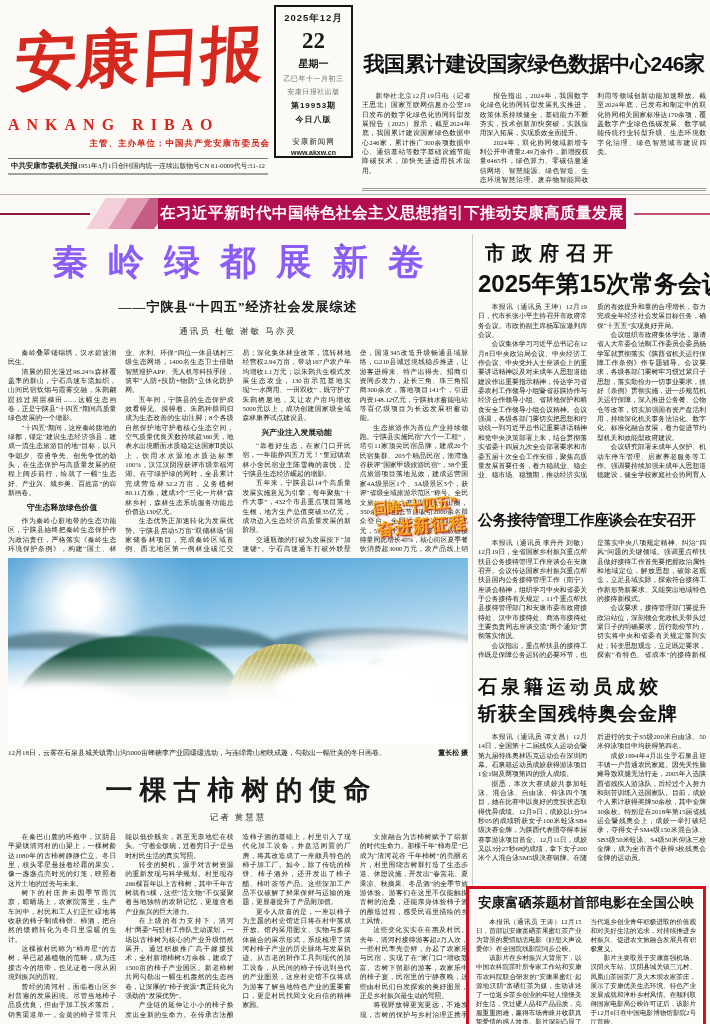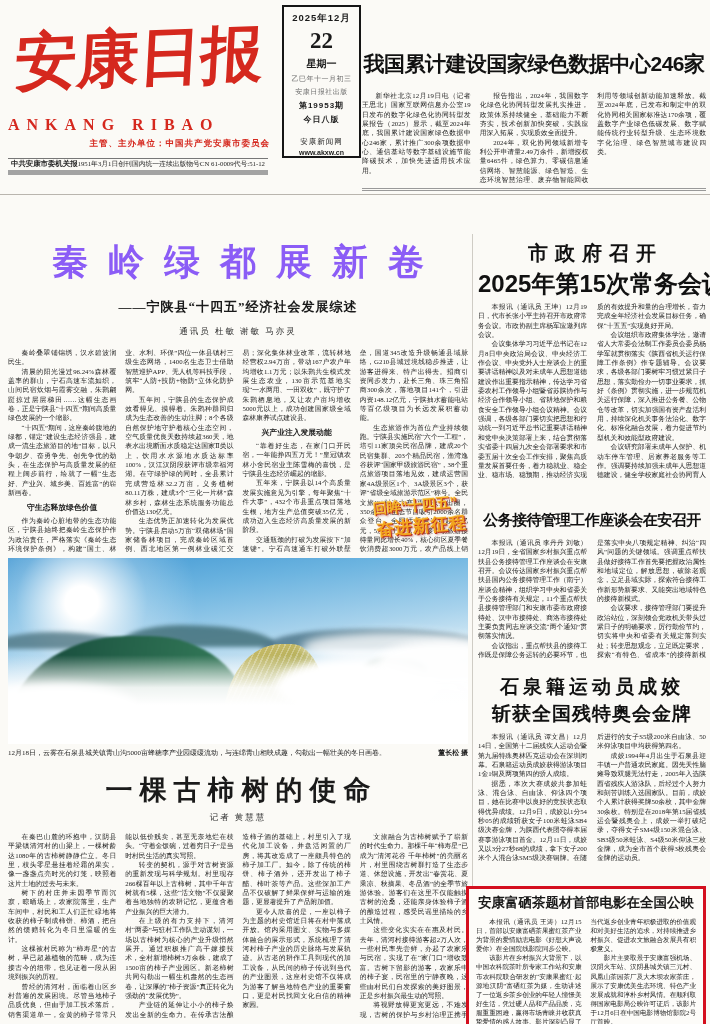--- a/index.html
+++ b/index.html
@@ -13,28 +13,28 @@
   .masthead { position:absolute; left:8px; top:4px; width:262px; height:154px; }
   .mh-title {
     font-size:62px; font-weight:bold; color:#d5281e; letter-spacing:0px;
     line-height:108px; text-align:center; transform:rotate(-2deg) skewX(-5deg);
     white-space:nowrap;
   }
   .mh-latin { font-weight:bold; color:#d5281e; font-size:16px; letter-spacing:7px; margin-top:4px; }
   .mh-org { text-align:right; color:#d5281e; font-weight:bold; font-size:8.5px; letter-spacing:1px; margin-top:4px; }
   .mh-meta {
     position:absolute; left:8px; top:158px; width:260px; height:17px;
-    border-top:1px solid #777; border-bottom:5px solid #a3a3a3;
-    display:flex; align-items:flex-start; justify-content:space-between;
+    border-top:1px solid #777; border-bottom:2px solid #a3a3a3;
+    display:flex; align-items:center; justify-content:space-between;
     font-size:6.8px; color:#222; padding:0 3px; white-space:nowrap;
   }
   .mh-meta .b { font-weight:bold; font-size:7.4px; }
   
   .datebox {
-    position:absolute; left:282px; top:5px; width:79px; height:153px;
+    position:absolute; left:274px; top:5px; width:79px; height:153px;
     border:2px solid #151515; text-align:center; padding-top:5px;
     font-family:"Liberation Sans","DejaVu Sans",sans-serif;
   }
   .db-ym { font-size:9.5px; font-weight:bold; letter-spacing:1px; }
   .db-day { font-size:23px; font-weight:bold; line-height:31px; font-family:"Liberation Serif",serif; }
   .db-week { font-size:10px; font-weight:bold; margin-top:1px; }
   .db-lunar,.db-pub { font-size:7px; color:#6b6b6b; margin-top:3px; letter-spacing:0.5px; }
   .db-issue,.db-pages { font-size:8px; font-weight:bold; margin-top:3px; letter-spacing:1px; }
   .db-site { font-size:7.5px; margin-top:12px; letter-spacing:1px; }
   .db-url { font-size:7px; font-weight:bold; margin-top:2px; }
@@ -111,21 +111,21 @@
   .ph-caption { position:absolute; left:8px; top:748px; width:460px; display:flex; justify-content:space-between; font-size:7px; color:#222; }
   .ph-credit { font-weight:bold; white-space:nowrap; margin-left:10px; }
   
   .per-head { position:absolute; left:8px; top:772px; width:460px; text-align:center;
     font-size:27px; font-weight:bold; letter-spacing:7px; text-indent:7px; white-space:nowrap; }
   .per-by { position:absolute; left:8px; top:812px; width:460px; text-align:center; font-size:8.5px; color:#333; letter-spacing:2px; }
   .per-body { position:absolute; left:8px; top:832px; width:460px; height:192px;
     overflow:hidden; column-count:4; column-gap:9px; column-fill:auto; }
   
   .vrule { position:absolute; left:472px; top:234px; width:1px; height:790px; background:#cfccc5; }
-  .rc-head { position:absolute; left:478px; width:228px; text-align:center; font-weight:bold;
+  .rc-head { position:absolute; left:478px; width:228px; text-align:left; font-weight:bold;
     font-family:"Liberation Sans",sans-serif; color:#111; }
   .gov-h1 { top:240px; font-size:20px; letter-spacing:7px; text-indent:7px; white-space:nowrap; }
   .gov-h2 { top:268px; font-size:24px; letter-spacing:0px; white-space:nowrap; }
   .gov-body { position:absolute; left:478px; top:302px; width:228px; height:180px;
     overflow:hidden; column-count:2; column-gap:10px; column-fill:auto; }
   .rec-h1 { top:489px; font-size:16px; letter-spacing:1px; white-space:nowrap; }
   .rec-h2 { top:511px; font-size:15px; letter-spacing:-0.5px; white-space:nowrap; }
   .rec-body { position:absolute; left:478px; top:538px; width:228px; height:130px;
     overflow:hidden; column-count:2; column-gap:10px; column-fill:auto; }
   .ath-h1 { top:674px; font-size:19px; letter-spacing:4px; font-family:"Liberation Serif",serif; white-space:nowrap; }
@@ -174,20 +174,28 @@
     <div class="ts-head">我国累计建设国家绿色数据中心246家</div>
     <div class="ts-body body-text">
         <p>新华社北京12月19日电（记者王思北）国家互联网信息办公室19日发布的数字化绿色化协同转型发展报告（2025）显示，截至2024年底，我国累计建设国家绿色数据中心246家，累计推广300余项数据中心、通信基站等数字基础设施节能降碳技术，加快先进适用技术应用。</p>
         <p>报告指出，2024年，我国数字化绿色化协同转型发展扎实推进，政策体系持续健全，基础能力不断夯实，技术创新加快突破，实践应用深入拓展，实现质效全面提升。</p>
         <p>2024年，双化协同领域新增专利公开申请量2.49万余件，新增授权量6465件，绿色算力、零碳信息通信网络、智慧能源、绿色智造、生态环境智慧治理、废弃物智能回收利用等领域创新动能加速释放。截至2024年底，已发布和制定中的双化协同相关国家标准达170余项，覆盖数字产业绿色低碳发展、数字赋能传统行业转型升级、生态环境数字化治理、绿色智慧城市建设四类。</p>
       </div>
   </div>
   <div class="ts-underline"></div>
   <div class="header-rule"></div>
 
+  <div class="banner-row">
+    <div class="bn-line-l"></div>
+    <div class="bn-p bn-p1"></div>
+    <div class="bn-p bn-p2"></div>
+    <div class="bn-p bn-p3"></div>
+    <div class="bn-main">在习近平新时代中国特色社会主义思想指引下推动安康高质量发展</div>
+    <div class="bn-line-r"></div>
+  </div>
 
   <div class="lead-head">秦岭绿都展新卷</div>
   <div class="lead-sub">——宁陕县“十四五”经济社会发展综述</div>
   <div class="lead-by">通讯员 杜敏 谢敏 马亦灵</div>
   <div class="lead-body body-text">
       <p>秦岭叠翠铺锦绣，汉水碧波润民生。</p>
       <p>清晨的阳光漫过96.24%森林覆盖率的群山，宁石高速车流如织，山间民宿炊烟与霞雾交融，朱鹮翩跹掠过层层梯田……这幅生态画卷，正是宁陕县“十四五”期间高质量绿色发展的一个缩影。</p>
       <p>“十四五”期间，这座秦岭腹地的绿都，锚定“建设生态经济强县，建成一流生态旅游目的地”目标，以只争朝夕、奋勇争先、创先争优的劲头，在生态保护与高质量发展的征程上阔步前行，绘就了一幅“生态好、产业兴、城乡美、百姓富”的崭新画卷。</p>
       <p class="sub-head">守生态释放绿色价值</p>
       <p>作为秦岭心脏地带的生态功能区，宁陕县始终把秦岭生态保护作为政治责任，严格落实《秦岭生态环境保护条例》，构建“国土、林业、水利、环保”四位一体县镇村三级生态网络，1400名生态卫士借助智慧巡护APP、无人机等科技手段，筑牢“人防+技防+物防”立体化防护网。</p>

